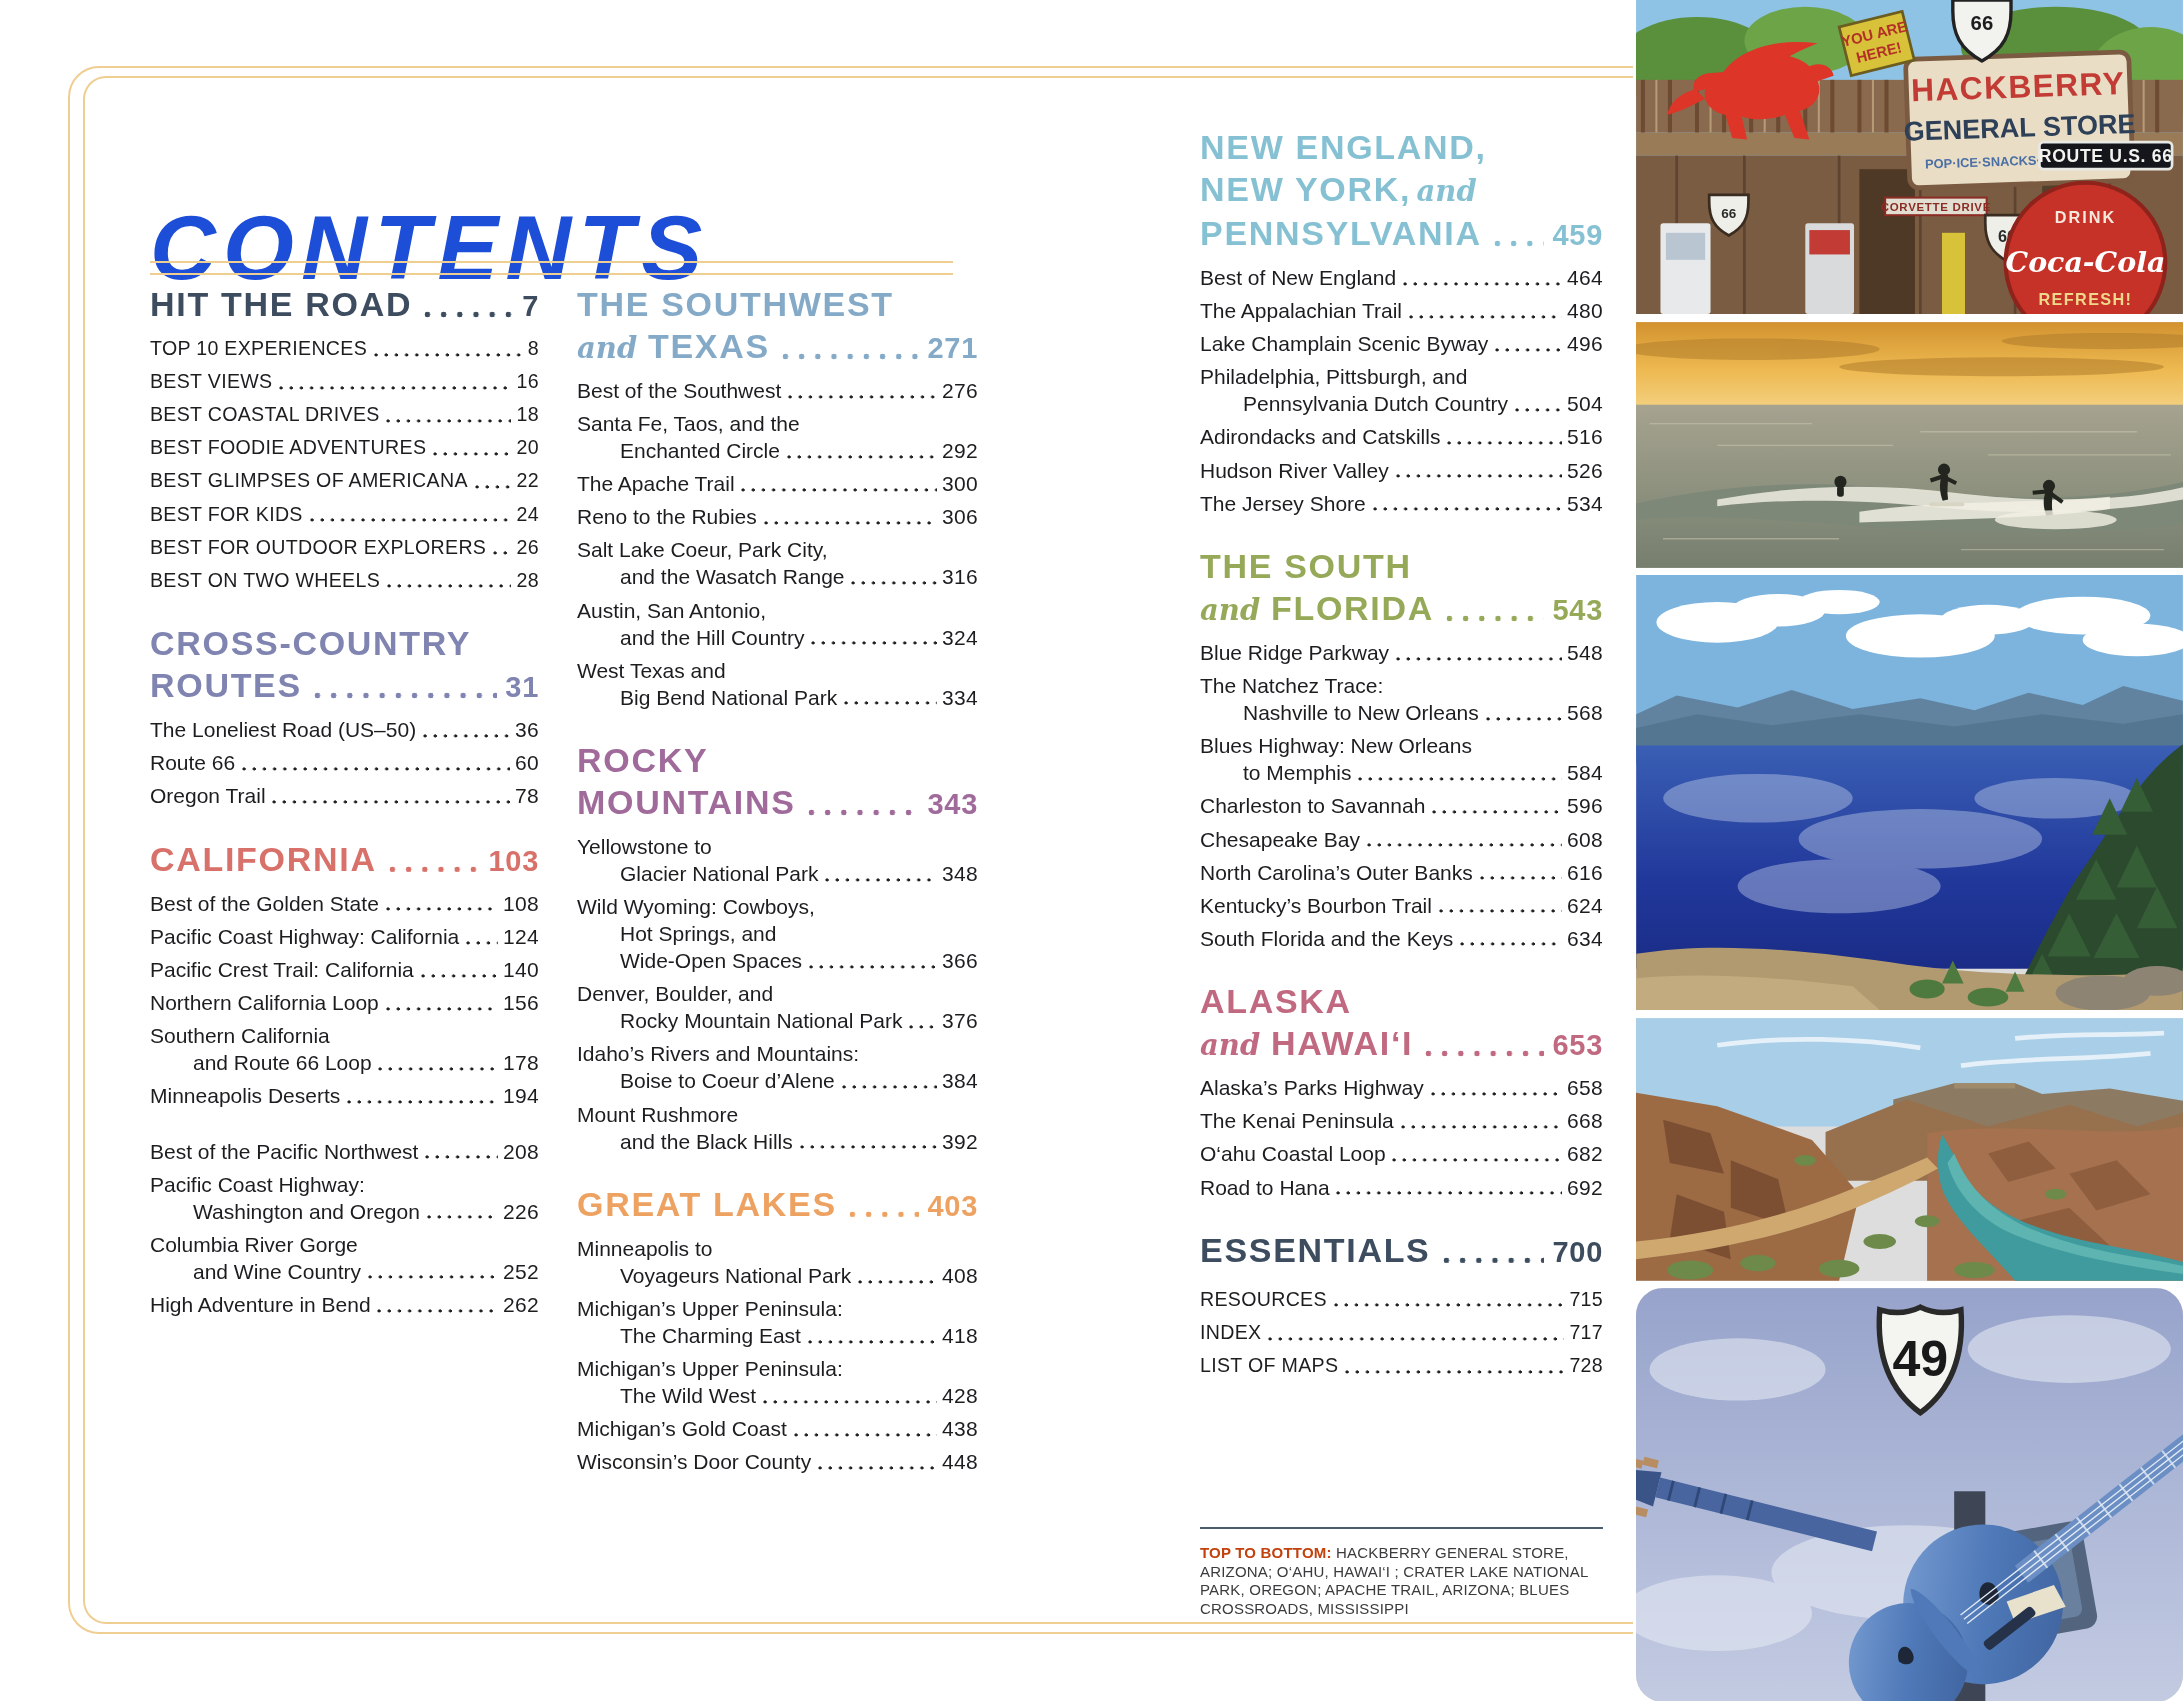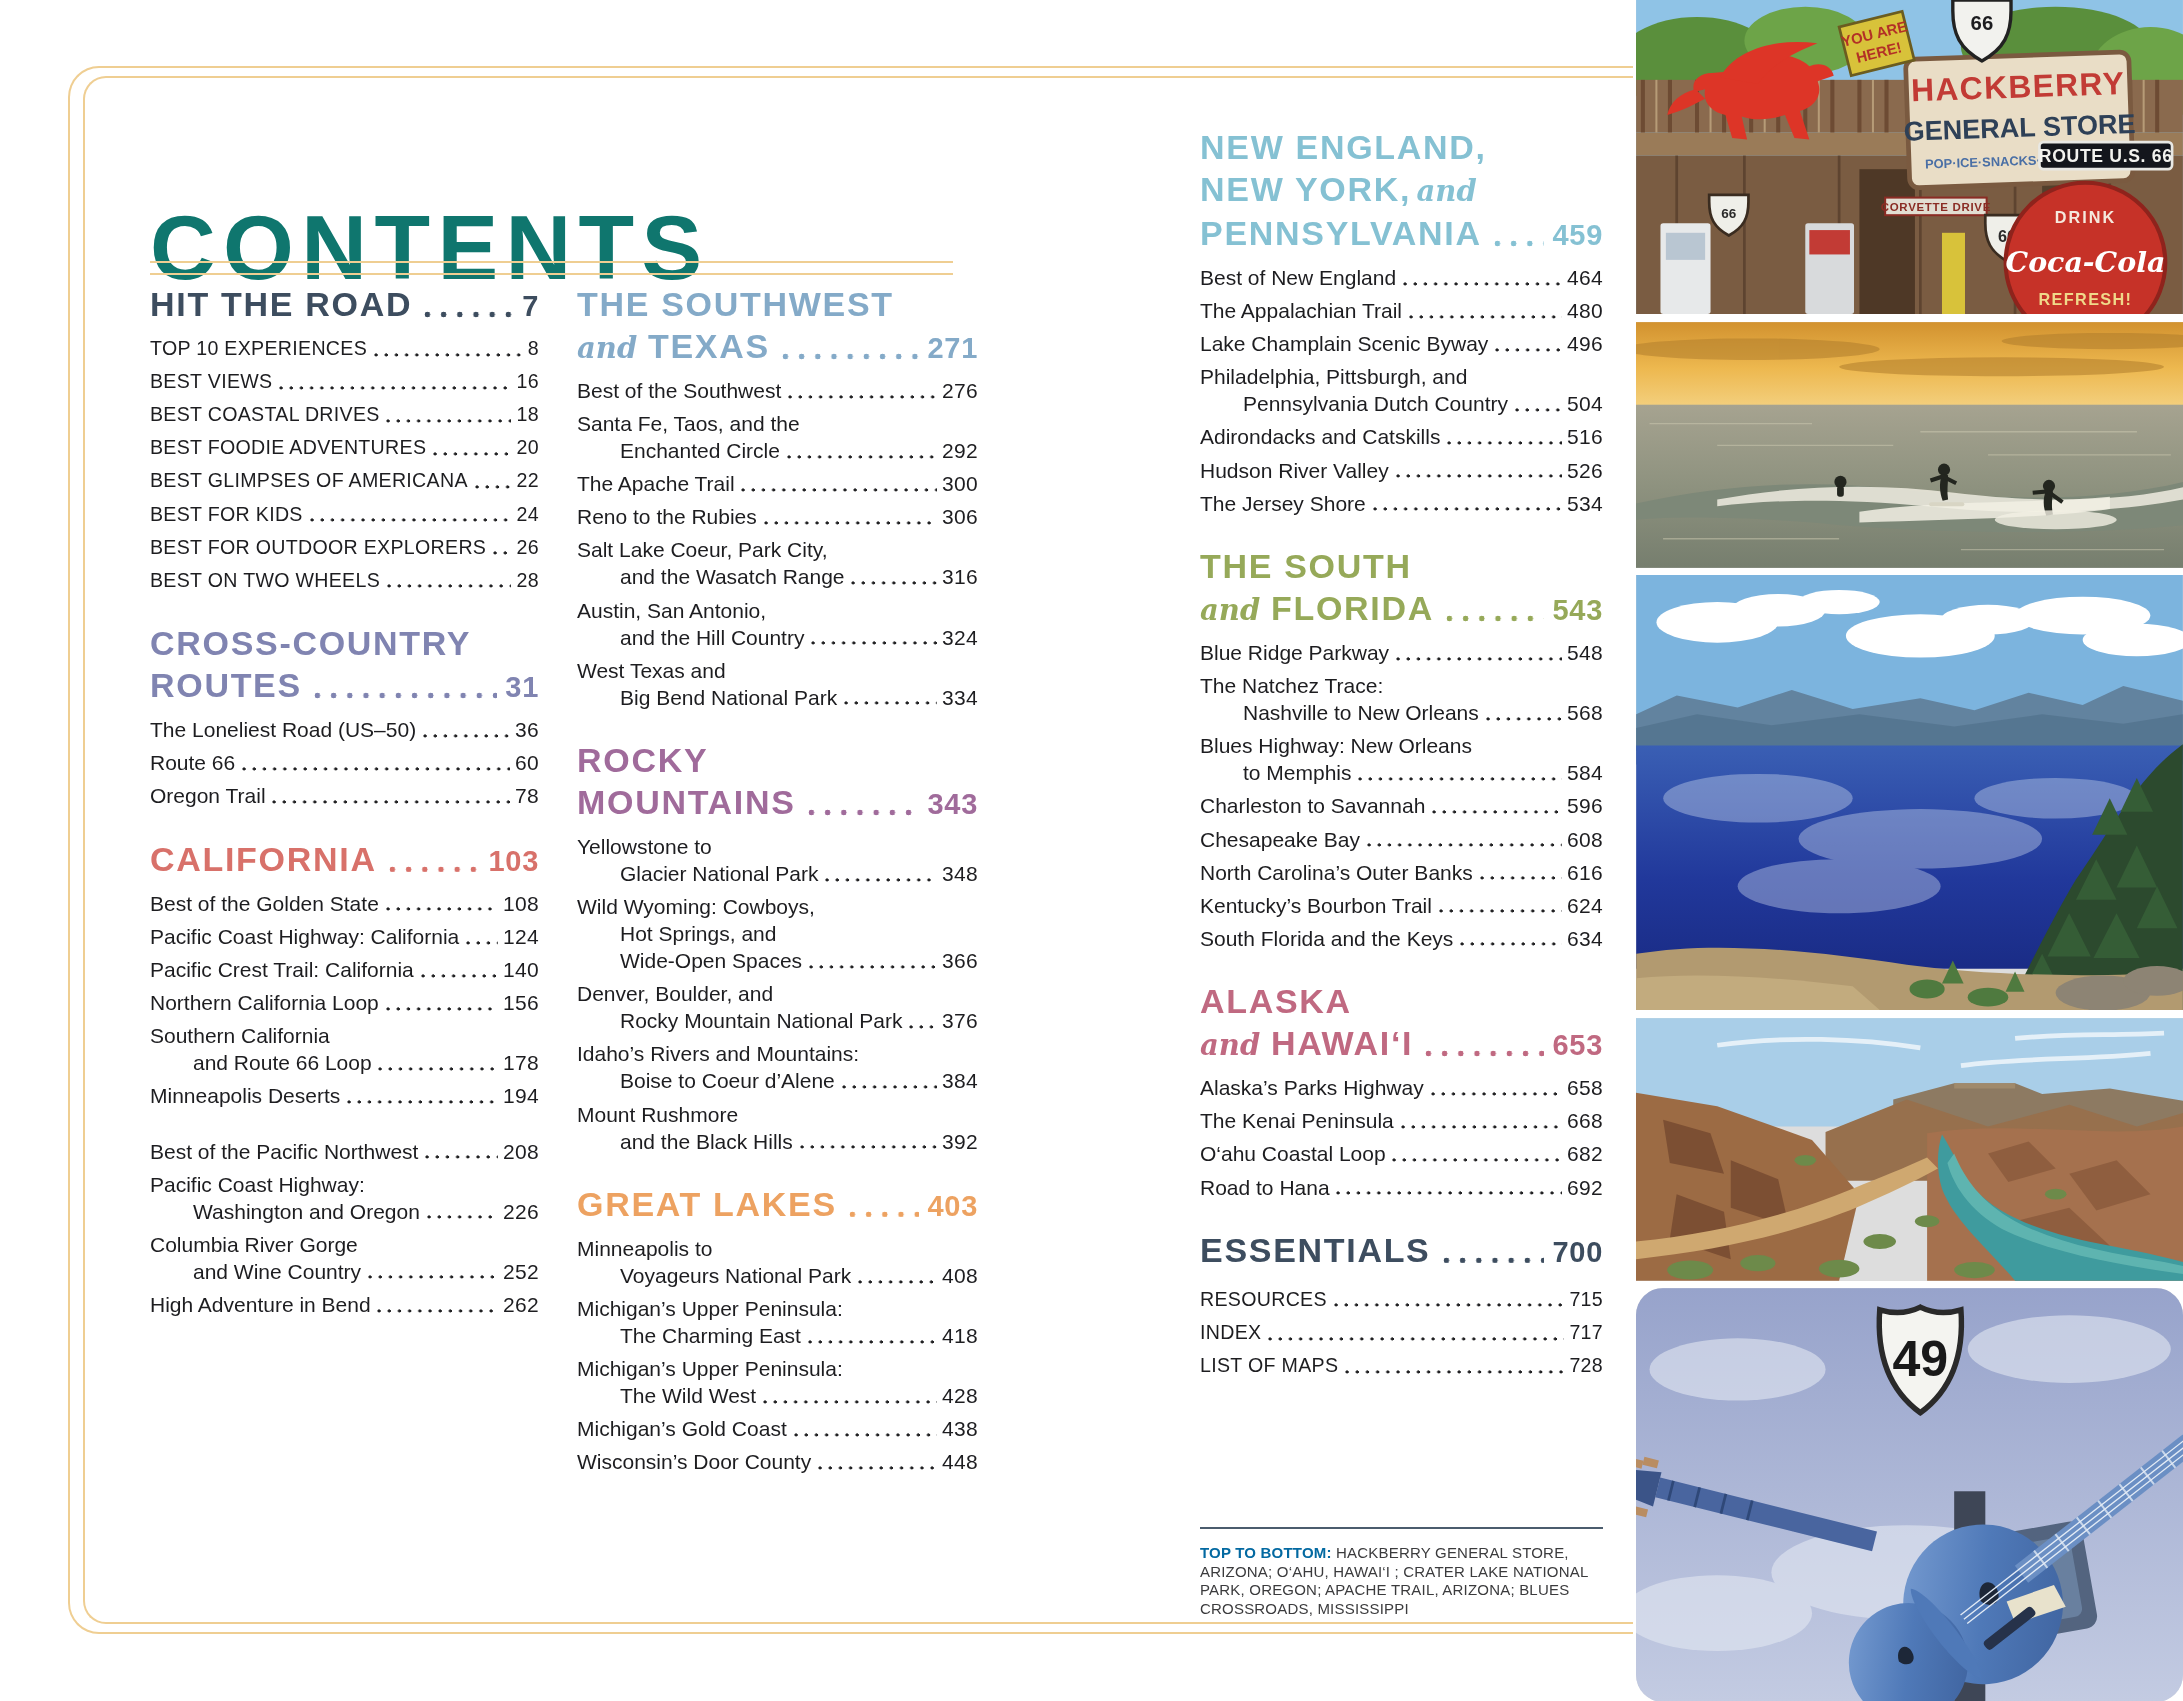--- a/index.html
+++ b/index.html
@@ -5,21 +5,21 @@
   html,body{margin:0;padding:0;background:#ffffff;}
   .page{position:relative;width:2183px;height:1701px;background:#fff;overflow:hidden;
         font-family:"Liberation Sans",sans-serif;color:#1d1d20;}
   
   .border-outer{position:absolute;left:68px;top:66px;width:1563px;height:1564px;
         border:2px solid #efce92;border-right:none;border-radius:31px 0 0 31px;}
   .border-inner{position:absolute;left:83px;top:76px;width:1548px;height:1544px;
         border:2px solid #efce92;border-right:none;border-radius:23px 0 0 23px;}
   
   .title{position:absolute;left:150px;top:141px;font-size:91px;font-weight:800;
-        letter-spacing:7.4px;color:#0f766e;line-height:1;}
+        letter-spacing:7.4px;color:#1d4ed8;line-height:1;font-style:italic;}
   .title-rule{position:absolute;left:150px;top:261px;width:803px;height:10.2px;
         border-top:2.7px solid #efce92;border-bottom:2.7px solid #efce92;}
   
   .col{position:absolute;}
   #col0{left:150px;top:283px;width:389px;}
   #col1{left:577px;top:283px;width:401px;}
   #col2{left:1200px;top:126px;width:403px;}
   .sec{margin-bottom:28.4px;}
   .sec-header{margin-bottom:8.1px;}
   .hline{display:flex;align-items:baseline;font-weight:700;font-size:34px;line-height:42px;
@@ -39,21 +39,21 @@
   .etext{white-space:nowrap;}
   .lead{flex:1;align-self:flex-end;height:4.1px;margin:0 5.4px 5.4px 6.8px;min-width:17.6px;
         background:radial-gradient(circle at 2px 2px,#212123 1.4px,transparent 1.8px);
         background-size:10.2px 4.1px;background-repeat:repeat-x;}
   .epage{letter-spacing:0.3px;}
   .gap-entries{margin-top:13px;}
   
   .caption{position:absolute;left:1200px;top:1527px;width:403px;}
   .cap-rule{border-top:2.7px solid #4b5c6d;margin-bottom:15px;}
   .cap-text{font-size:15px;line-height:18.6px;color:#3b3b3d;letter-spacing:0.2px;}
-  .cap-text b{color:#0369a1;}
+  .cap-text b{color:#c2410c;}
   
   .photos{position:absolute;left:1636px;top:0;width:547px;height:1701px;}
   .photo{position:absolute;left:0;width:547px;overflow:hidden;background:#ddd;}
   .photo svg{display:block;}
   #photo1{top:0;height:314px;}
   #photo2{top:322px;height:246px;}
   #photo3{top:575px;height:435px;}
   #photo4{top:1018px;height:263px;}
   #photo5{top:1288px;height:414px;border-radius:27px;}
 </style>

